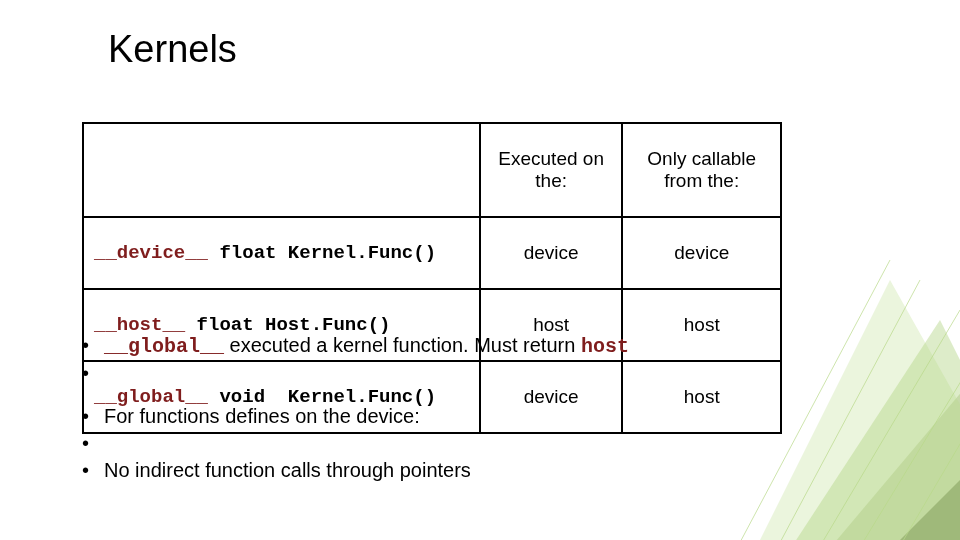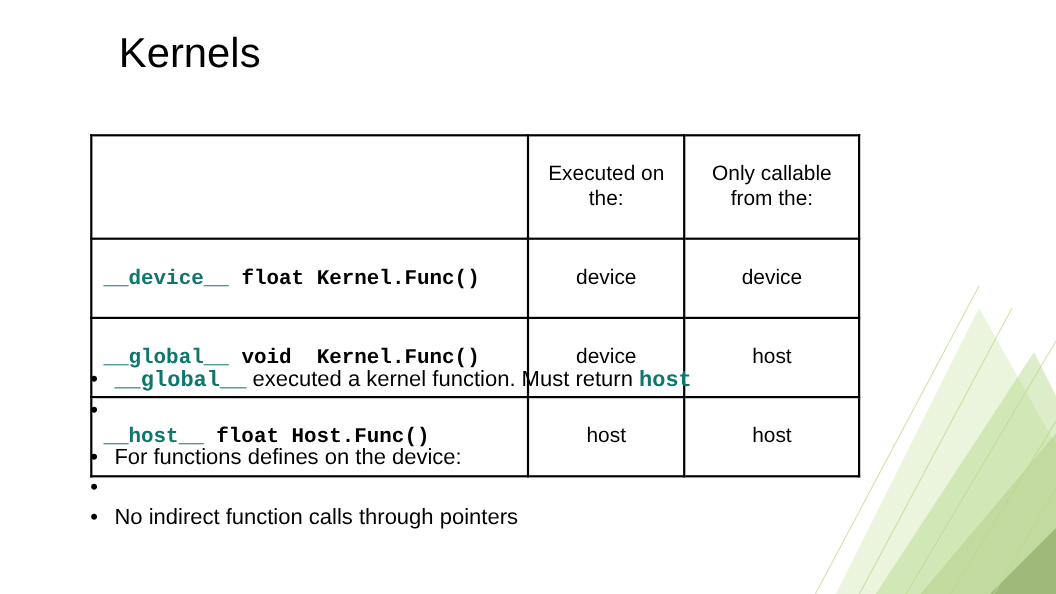--- a/index.html
+++ b/index.html
@@ -53,21 +53,21 @@
   .mono {
     font-family: "Courier New", monospace;
     font-weight: bold;
     font-size: 18px;
     white-space: pre;
   }
   .mono-inline {
     font-family: "Courier New", monospace;
     font-weight: bold;
   }
-  .red { color: #0f766e; }
+  .red { color: #7f1d1d; }
 
   
   .bullets {
     position: absolute;
     left: 82px;
     top: 332px;
     font-size: 20px;
     line-height: 1.35;
     color: #000;
   }
@@ -103,27 +103,27 @@
       <th class="col-sig"></th>
       <th class="col-exec">Executed on the:</th>
       <th class="col-call">Only callable from the:</th>
     </tr>
     <tr>
       <td class="col-sig mono"><span class="red">__device__</span><span> float Kernel.Func()</span></td>
       <td class="col-exec">device</td>
       <td class="col-call">device</td>
     </tr>
     <tr>
-      <td class="col-sig mono"><span class="red">__global__</span><span> void  Kernel.Func()</span></td>
-      <td class="col-exec">device</td>
+      <td class="col-sig mono"><span class="red">__host__</span><span> float Host.Func()</span></td>
+      <td class="col-exec">host</td>
       <td class="col-call">host</td>
     </tr>
     <tr>
-      <td class="col-sig mono"><span class="red">__host__</span><span> float Host.Func()</span></td>
-      <td class="col-exec">host</td>
+      <td class="col-sig mono"><span class="red">__global__</span><span> void  Kernel.Func()</span></td>
+      <td class="col-exec">device</td>
       <td class="col-call">host</td>
     </tr>
   </tbody>
     </table>
 
   <div class="bullets">
     <div class="row">
       <span class="dot">•</span>
       <span>
         <span class="mono-inline red">__global__</span><span>  executed a kernel function. Must return </span><span class="mono-inline red">host</span>

